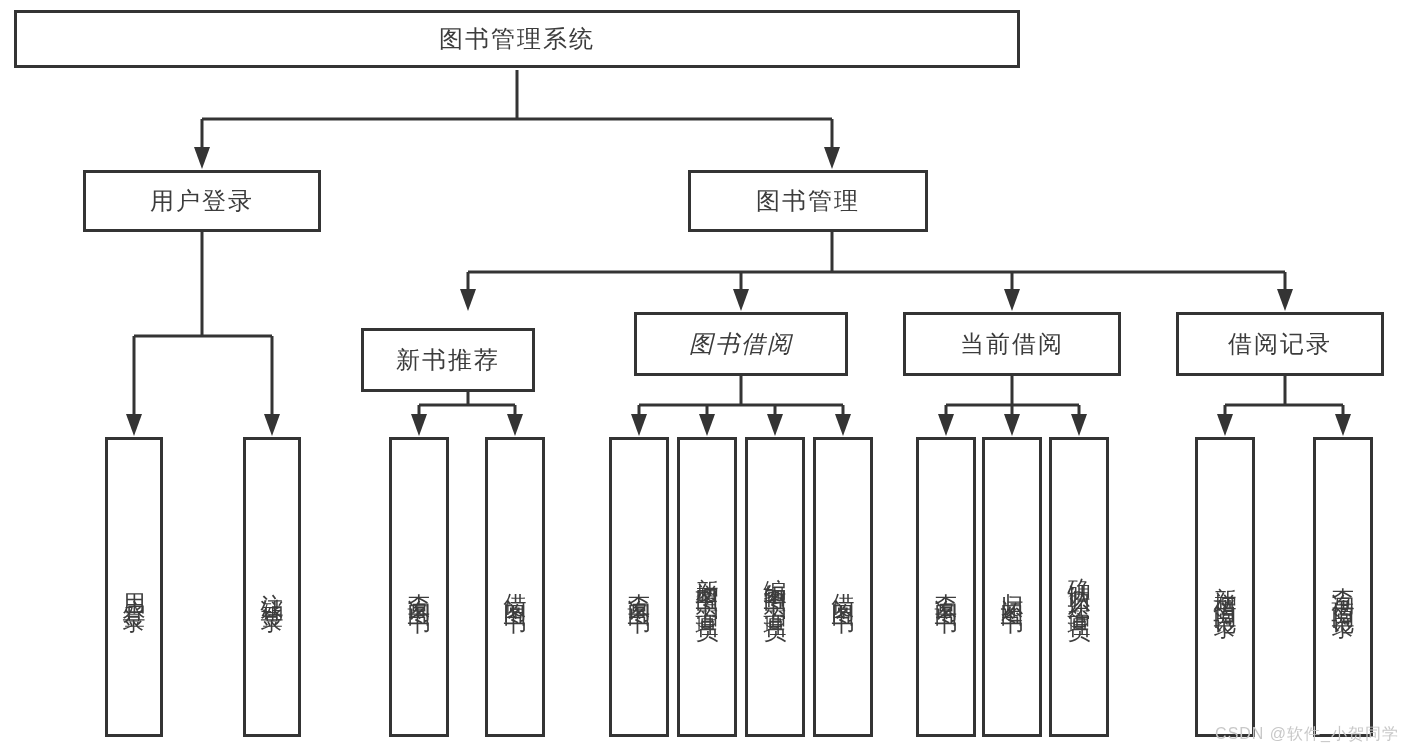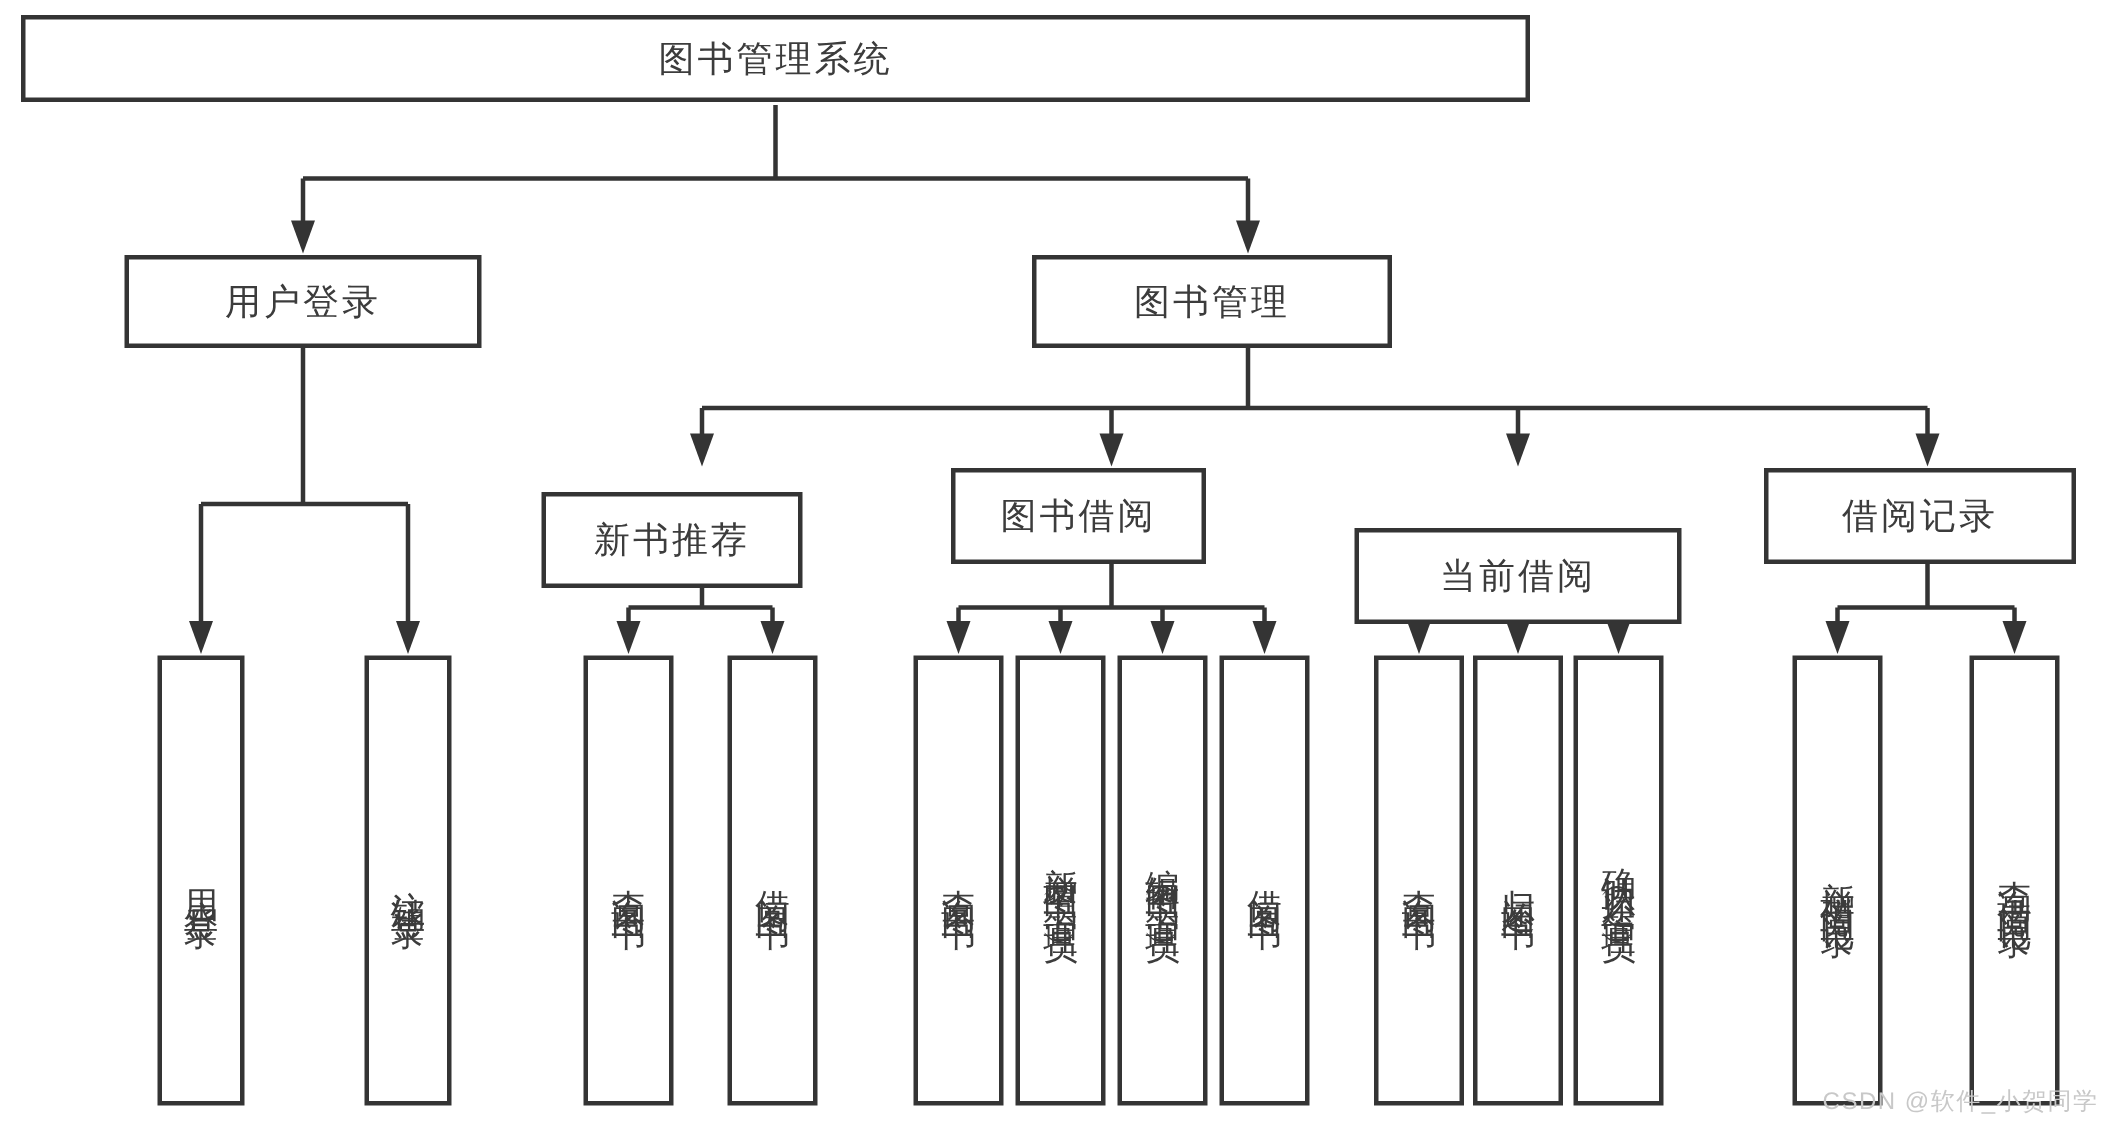--- a/index.html
+++ b/index.html
@@ -45,22 +45,22 @@
     font-size: 23px;
     letter-spacing: 6px;
     line-height: 1;
     max-height: 288px;
   }
   
   .n-root           { left: 14px;   top: 10px;  width: 1006px; height: 58px; }
   .n-user-login     { left: 83px;   top: 170px; width: 238px;  height: 62px; }
   .n-book-mgmt      { left: 688px;  top: 170px; width: 240px;  height: 62px; }
   .n-new-books      { left: 361px;  top: 328px; width: 174px;  height: 64px; }
-  .n-book-borrow    { left: 634px;  top: 312px; width: 170px;  height: 64px; }
-  .n-current-borrow { left: 903px;  top: 312px; width: 218px;  height: 64px; margin-top: 40px; }
+  .n-book-borrow    { left: 634px;  top: 312px; width: 214px;  height: 64px; font-style: italic; }
+  .n-current-borrow { left: 903px;  top: 312px; width: 218px;  height: 64px; }
   .n-borrow-records { left: 1176px; top: 312px; width: 208px;  height: 64px; }
   .leaf { top: 437px; height: 300px; }
   .lf-1  { left: 105px;  width: 58px; }
   .lf-2  { left: 243px;  width: 58px; }
   .lf-3  { left: 389px;  width: 60px; }
   .lf-4  { left: 485px;  width: 60px; }
   .lf-5  { left: 609px;  width: 60px; }
   .lf-6  { left: 677px;  width: 60px; }
   .lf-7  { left: 745px;  width: 60px; }
   .lf-8  { left: 813px;  width: 60px; }

